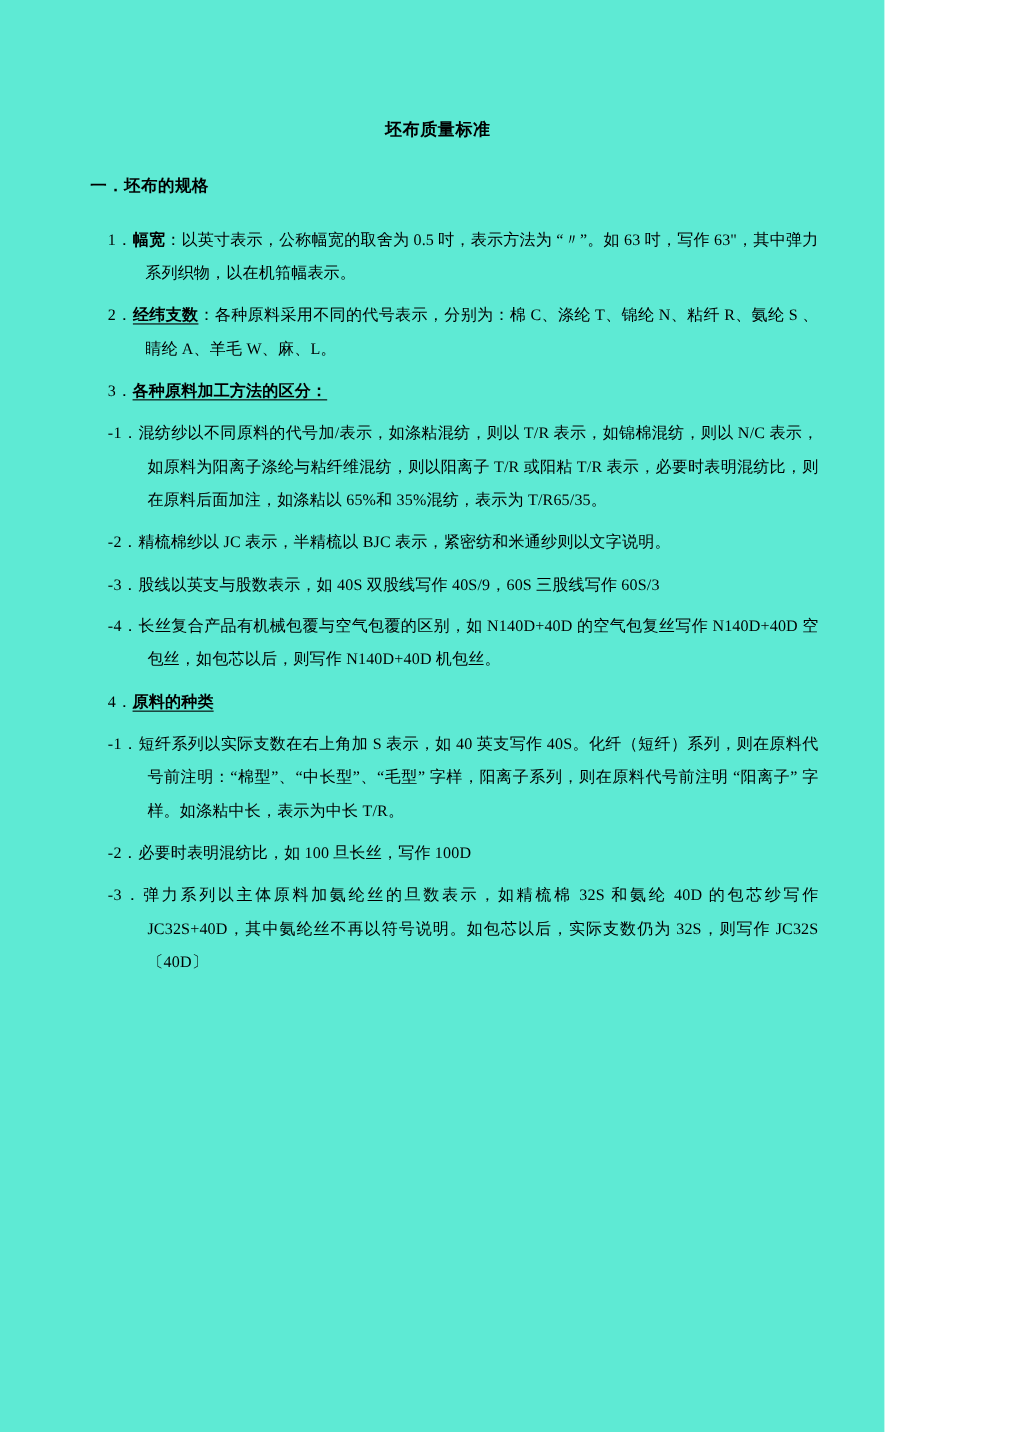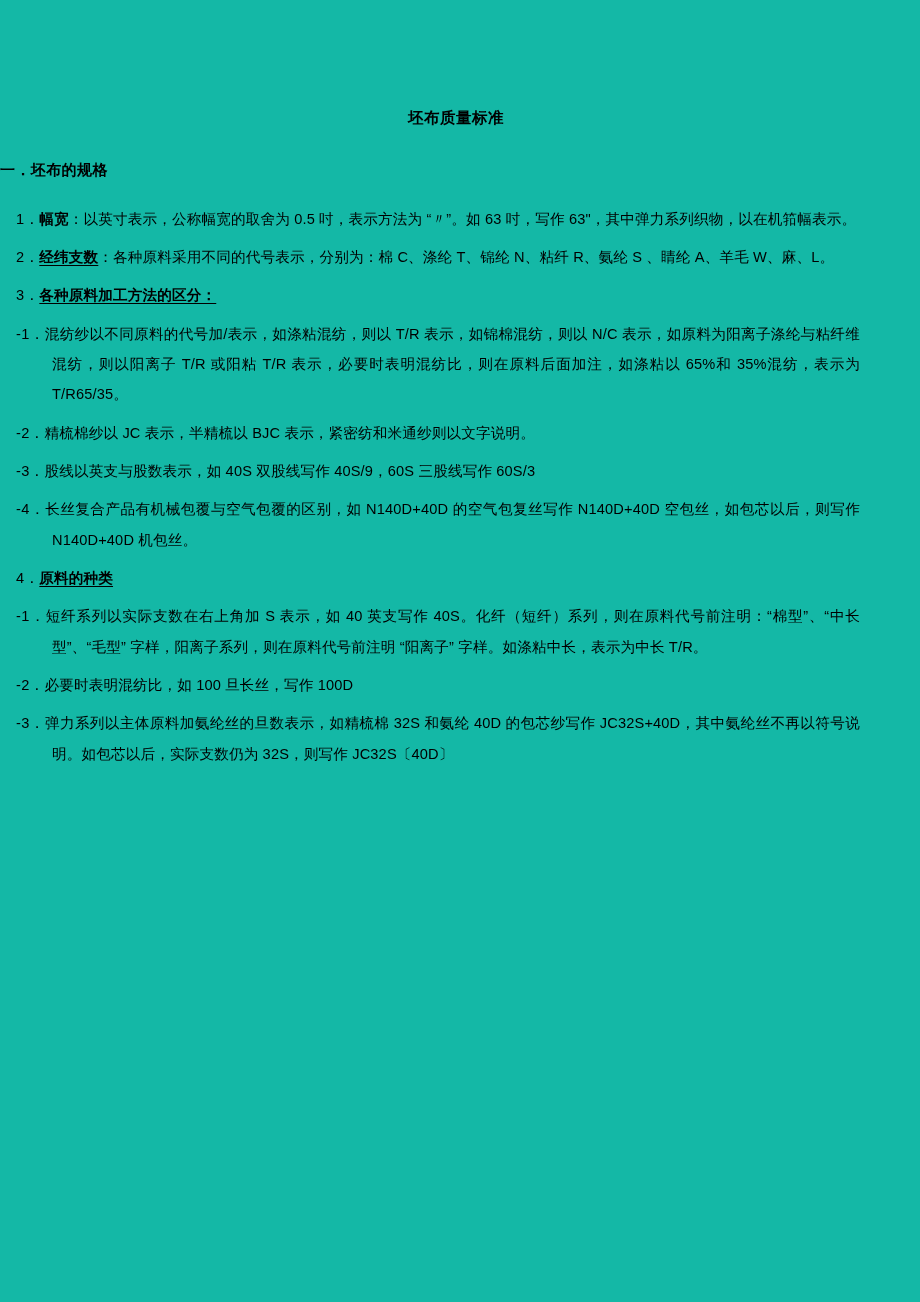--- a/index.html
+++ b/index.html
@@ -9,39 +9,41 @@
   }
   body {
     width: 920px;
     height: 1302px;
     font-family: "Liberation Sans", "DejaVu Sans", sans-serif;
     color: #000000;
     -webkit-font-smoothing: antialiased;
   }
   .page {
     position: relative;
-    width: 920px;
+    width: 804px;
     height: 1302px;
     box-sizing: border-box;
     padding: 0;
     overflow: hidden;
-    background: #14b8a6;
+    background: #5eead4;
   }
   .doc-title {
     text-align: center;
     font-size: 15.5px;
     font-weight: bold;
     letter-spacing: 0.5px;
     margin: 0;
     padding-top: 108px;
     padding-right: 8px;
   }
   .content {
+    padding-left: 82px;
     padding-right: 60px;
     padding-top: 30px;
+    font-family: Liberation Serif, serif;
   }
   .sec-head {
     font-size: 15px;
     font-weight: bold;
     letter-spacing: 0.4px;
     margin: 0 0 22px 0;
     line-height: 1.5;
   }
   .para {
     font-size: 14.6px;

